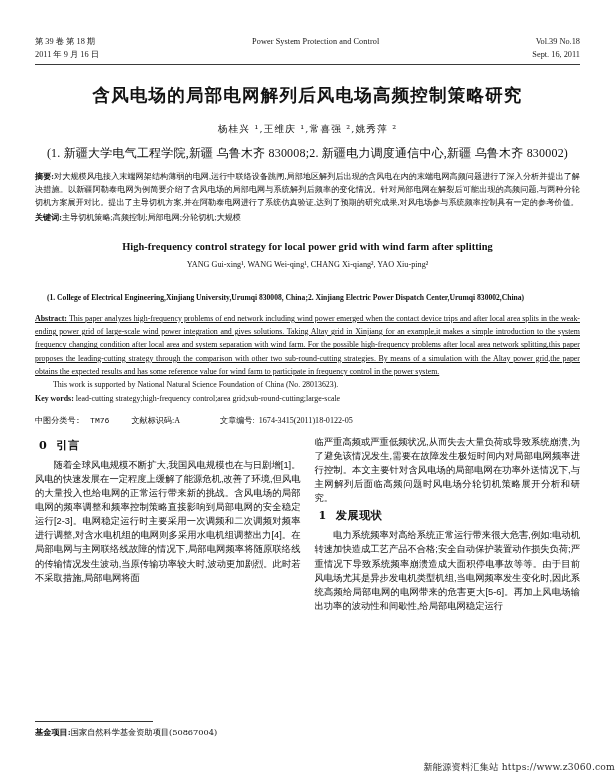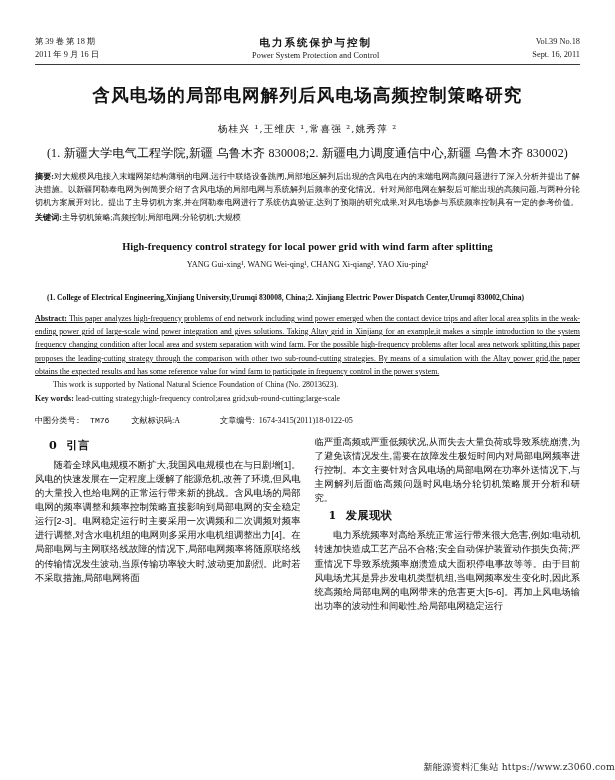--- a/index.html
+++ b/index.html
@@ -151,21 +151,21 @@
     margin-top: 9px;
     column-gap: 14px;
   }
   .col {
     width: 266px;
     position: relative;
   }
   .sec-head {
     font-size: 11.2px;
     font-weight: bold;
-    margin: 3px 0 5px 14px;
+    margin: 3px 0 5px 4px;
     letter-spacing: 0.5px;
     font-family: "DejaVu Serif", "Liberation Serif", serif;
   }
   .sec-head .num { margin-right: 9px; }
   .para {
     font-size: 9.3px;
     line-height: 1.52;
     text-align: justify;
     text-justify: inter-ideograph;
     text-indent: 18.6px;
@@ -210,21 +210,20 @@
 <body>
 
 <div class="page">
 
   <div class="masthead">
     <div class="mast-left">
       <div>第 39 卷  第 18 期</div>
       <div>2011 年 9 月 16 日</div>
     </div>
     <div class="mast-center">
-      <div class="journal-cn">电力系统保护与控制</div>
       <div class="journal-en">Power System Protection and Control</div>
     </div>
     <div class="mast-right">
       <div>Vol.39 No.18</div>
       <div>Sept. 16, 2011</div>
     </div>
   </div>
 
   <div class="title-cn">含风电场的局部电网解列后风电场高频控制策略研究</div>
   <div class="authors-cn">杨桂兴 ¹,王维庆 ¹,常喜强 ²,姚秀萍 ²</div>
@@ -269,16 +268,22 @@
     <div class="col">
       <div class="para noind">临严重高频或严重低频状况,从而失去大量负荷或导致系统崩溃,为了避免该情况发生,需要在故障发生极短时间内对局部电网频率进行控制。本文主要针对含风电场的局部电网在功率外送情况下,与主网解列后面临高频问题时风电场分轮切机策略展开分析和研究。</div>
       <div class="sec-head">
         <span class="num">1</span><span>发展现状</span>
       </div>
       <div class="para">电力系统频率对高给系统正常运行带来很大危害,例如:电动机转速加快造成工艺产品不合格;安全自动保护装置动作损失负荷;严重情况下导致系统频率崩溃造成大面积停电事故等等。由于目前风电场尤其是异步发电机类型机组,当电网频率发生变化时,因此系统高频给局部电网的电网带来的危害更大[5-6]。再加上风电场输出功率的波动性和间歇性,给局部电网稳定运行</div>
     </div>
 
   </div>
 
+  <div class="footnote-wrap">
+    <div class="foot-rule"></div>
+    <div class="footnote">
+      <span class="lbl">基金项目:</span><span>国家自然科学基金资助项目(50867004)</span>
+    </div>
+  </div>
 
   <div class="footer-bar">新能源资料汇集站 https://www.z3060.com</div>
 
 </div>
 
 </body></html>

